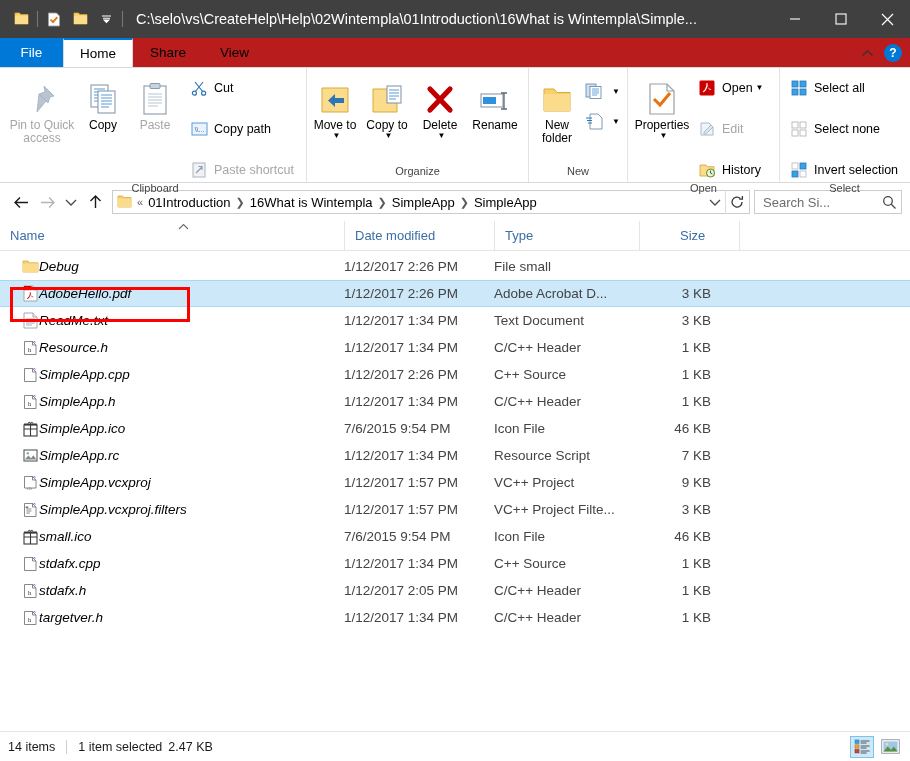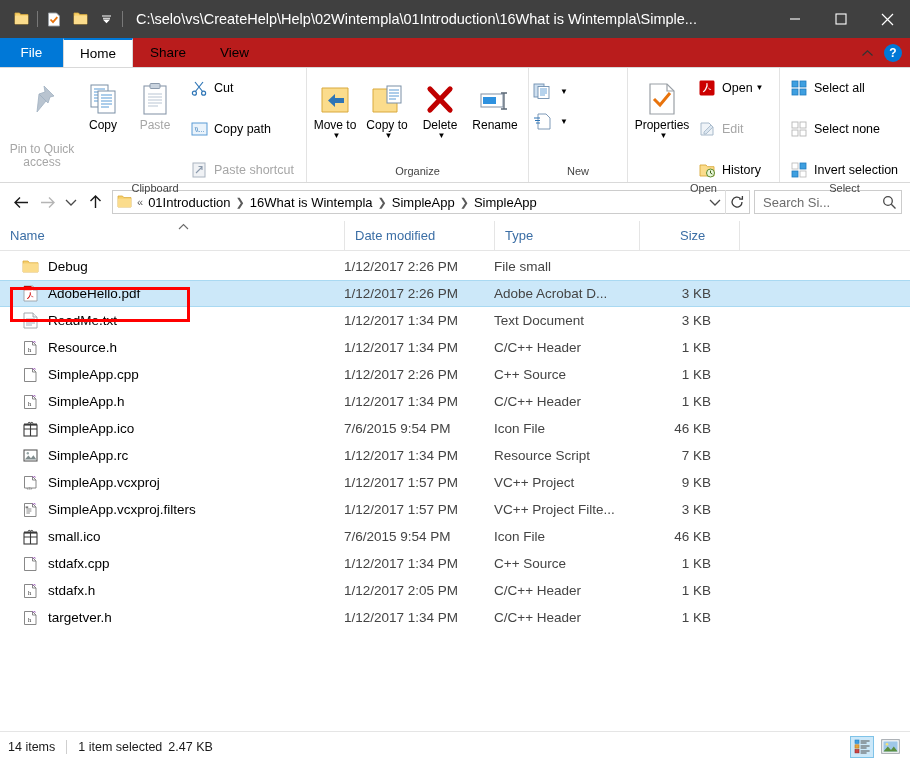--- a/index.html
+++ b/index.html
@@ -106,21 +106,21 @@
   .colhdr + .colhdr { border-left: 1px solid #e5e5e5; }
   .sortcaret { position: absolute; left: 178px; top: 1px; color: #6b6b6b; font-size: 9px; }
 
   .filelist { flex: 1; overflow: hidden; position: relative; padding-top: 2px; }
   .row {
     height: 27px; display: flex; align-items: center; font-size: 13.5px; color: #000;
     padding-left: 22px;
   }
   .row.selected { background: #cce8f9; border-top: 1px solid #a9d9f2; border-bottom: 1px solid #a9d9f2; }
   .cell-name { display: flex; align-items: center; flex: 0 0 322px; overflow: hidden; }
-  .cell-name .fname { margin-left: 9px; white-space: nowrap; }
+  .cell-name .fname { white-space: nowrap; font-style: italic; }
   .cell-date { flex: 0 0 150px; color: #444; }
   .cell-type { flex: 0 0 145px; color: #444; }
   .cell-size { flex: 0 0 72px; color: #444; text-align: right; }
   .ficon { width: 17px; height: 17px; display: flex; align-items: center; justify-content: center; flex: 0 0 17px; }
 
   
   .statusbar {
     flex: 0 0 30px; height: 30px; border-top: 1px solid #e5e5e5; display: flex; align-items: center;
     padding: 0 8px; font-size: 12.5px; color: #1a1a1a; background: #fff;
   }
@@ -199,21 +199,21 @@
           </svg>
       </div>
       <div class="help-btn">?</div>
     </div>
   </div>
 
   <div class="ribbon">
 
     <div class="rgroup" style="width:302px;">
       <div class="rgroup-body">
-        <div class="bigbtn disabled" style="width:72px;gap:24px;">
+        <div class="bigbtn disabled" style="width:72px;">
           <div class="ico">
             <svg width="32" height="34" viewBox="0 0 32 34">
                 <g fill="#b9c4d0" stroke="#9fb0c0" stroke-width="0.8">
                   <path d="M18 4l10 10-4 1-2 6-9-9 6-2z"></path>
                   <path d="M13 12l7 7-9 11z"></path>
                 </g>
               </svg>
           </div>
           <span>Pin to Quick access</span>
         </div>
@@ -323,20 +323,29 @@
               </svg>
           </div>
           <span>Rename</span>
         </div>
       </div>
       <div class="rgroup-label">Organize</div>
     </div>
 
     <div class="rgroup" style="width:99px;">
       <div class="rgroup-body">
+        <div class="bigbtn" style="width:52px;">
+          <div class="ico">
+            <svg width="32" height="32" viewBox="0 0 32 32">
+                <path d="M3 5h10l3 3.5h13V27H3z" fill="#f7d06a" stroke="#d9a93c" stroke-width="1"></path>
+                <path d="M3 10h26v17H3z" fill="#fbdc8c"></path>
+              </svg>
+          </div>
+          <span>New folder</span>
+        </div>
         <div class="smallcol" style="padding-top:6px; gap:7px;">
           <div class="smallbtn">
             <div class="ico">
               <svg width="19" height="17" viewBox="0 0 19 17">
                   <rect x="1" y="1" width="10" height="13" fill="#cfe0f0" stroke="#6f8fb0" stroke-width="0.9"></rect>
                   <rect x="5" y="3.5" width="11" height="12" fill="#fff" stroke="#6f8fb0" stroke-width="0.9"></rect>
                   <g stroke="#5b9bd5" stroke-width="0.9">
                     <path d="M7 6h7M7 8h7M7 10h7M7 12h5"></path>
                   </g>
                 </svg>

